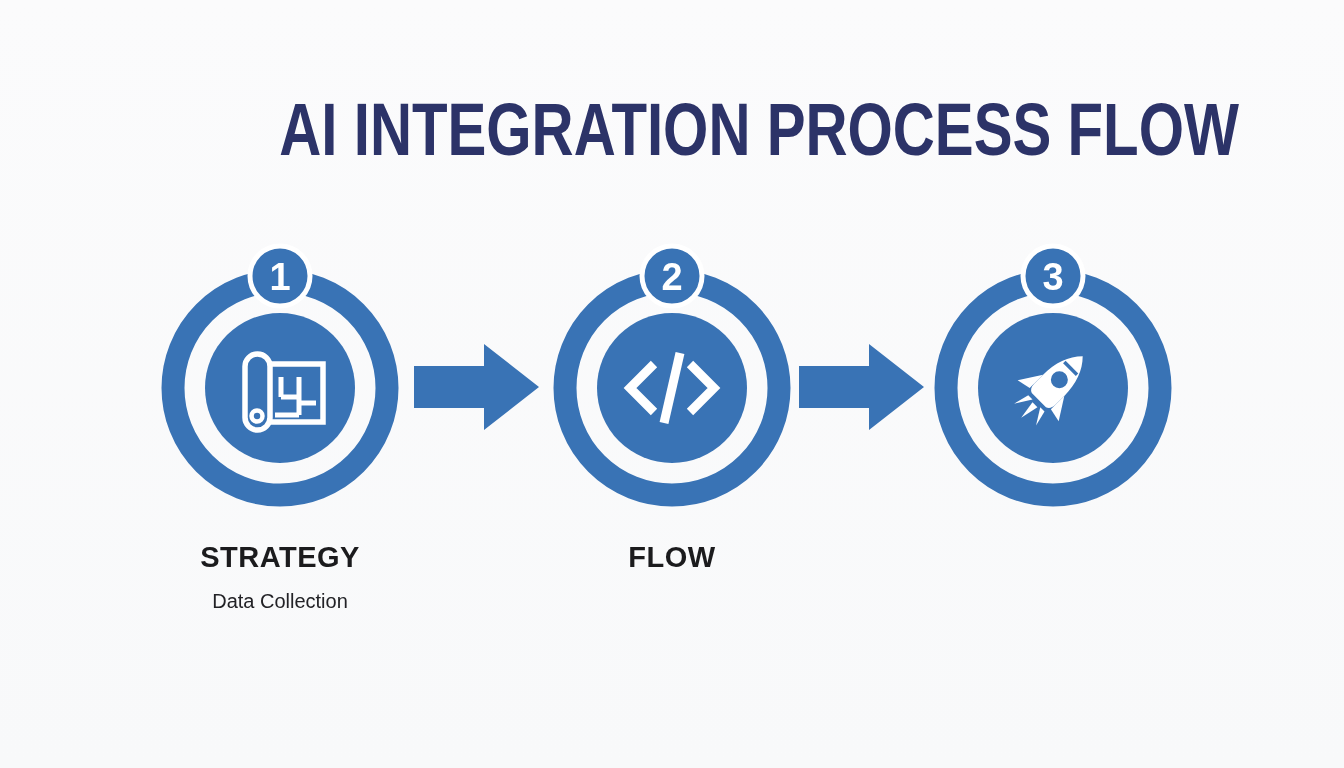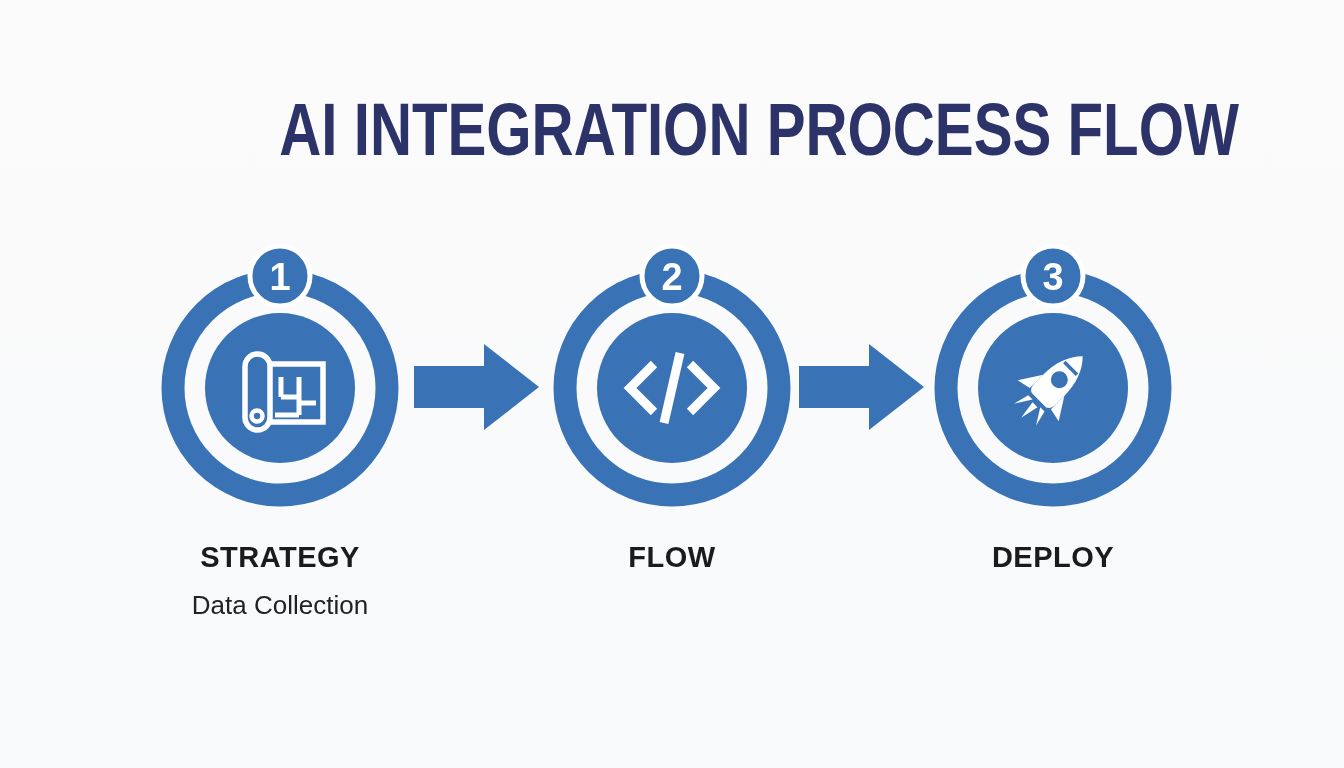--- a/index.html
+++ b/index.html
@@ -69,21 +69,21 @@
   .step-label-block.col-3 { left: 883px; }
   .step-label-block { top: 541px; }
   .step-title {
     font-size: 29px;
     font-weight: 700;
     color: #1b1b1d;
     letter-spacing: 0.5px;
   }
   .step-subtitle {
     margin-top: 16px;
-    font-size: 26px;
+    font-size: 20px;
     font-weight: 400;
     color: #222226;
   }
 </style>
 </head>
 <body>
 
 <div class="canvas">
 
   <div class="title-wrap">
@@ -141,16 +141,15 @@
   </svg>
 
   <div class="step-label-block col-1">
     <div class="step-title">STRATEGY</div>
     <div class="step-subtitle">Data Collection</div>
   </div>
   <div class="step-label-block col-2">
     <div class="step-title">FLOW</div>
   </div>
   <div class="step-label-block col-3">
-    <div class="step-title">DEPLOY</div>
   </div>
 
 </div>
 
 </body></html>

